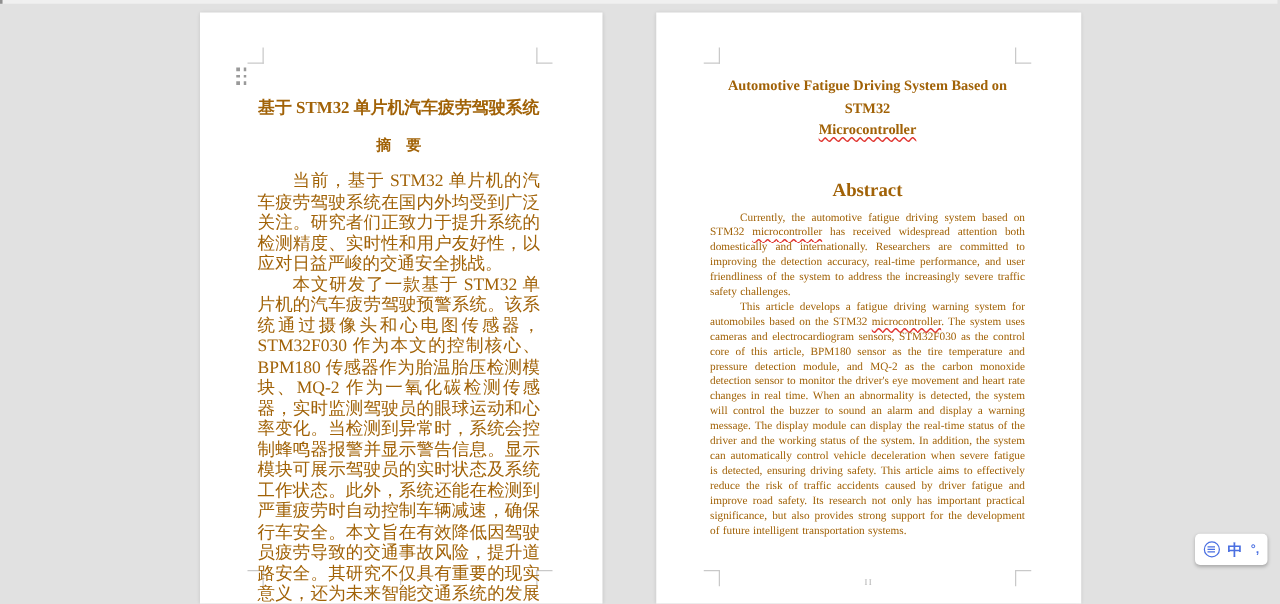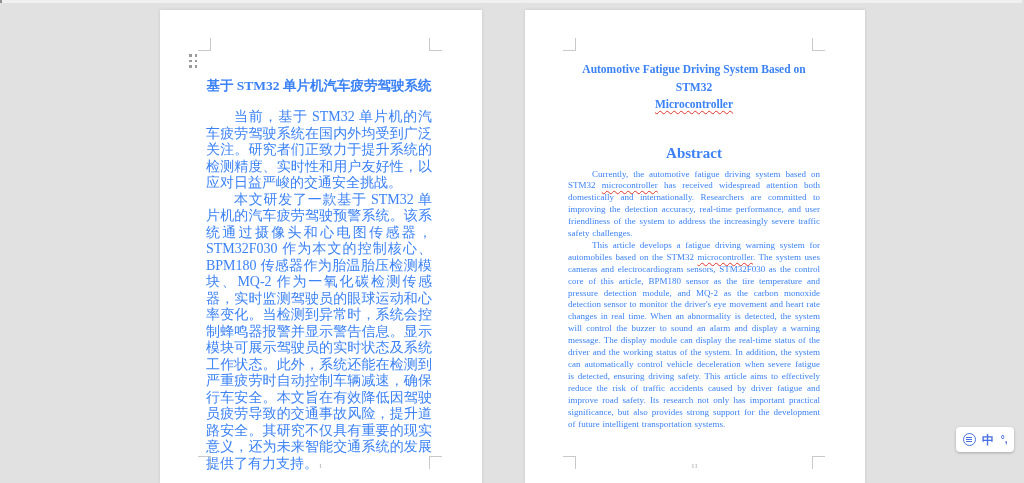--- a/index.html
+++ b/index.html
@@ -26,21 +26,21 @@
   .crop.br { right:40px; top:446px;border-left:1px solid #c9c9c9;  border-top:1px solid #c9c9c9; }
 
   
   .drag-handle {
     position:absolute; left:29px; top:44px;
     display:grid; grid-template-columns:2.5px 2.5px; grid-auto-rows:2.5px;
     column-gap:3px; row-gap:3px; cursor:move;
   }
   .drag-handle i { background:#9a9a9a; }
 
-  .page-inner { position:absolute; left:46px; right:50px; top:40px; color:#3b82f6; }
+  .page-inner { position:absolute; left:46px; right:50px; top:40px; color:#a16207; }
   #page-2 .page-inner { left:43px; right:45px; }
 
   
   .zh-title { margin:26px 0 0 0; text-align:center; font-weight:bold; font-size:13.5px; line-height:20px; }
   .zh-abstract { margin:11px 0 0 0; text-align:center; font-weight:bold; font-size:12px; line-height:18px; }
   .zh-body p { margin:0; font-size:14px; line-height:16.5px; text-align:justify; text-indent:2em; }
   .zh-body p:first-child { margin-top:13px; }
   .zh-keywords { margin:16px 0 0 0; font-size:11px; line-height:16.5px; }
   .zh-keywords .kw-label { font-weight:bold; }
 
@@ -98,20 +98,21 @@
     <i></i>
       <i></i>
       <i></i>
       <i></i>
       <i></i>
       <i></i>
   </span>
 
   <div class="page-inner">
     <h1 class="zh-title">基于 STM32 单片机汽车疲劳驾驶系统</h1>
+    <h2 class="zh-abstract">摘　要</h2>
     <div class="zh-body">
       <p>当前，基于 STM32 单片机的汽车疲劳驾驶系统在国内外均受到广泛关注。研究者们正致力于提升系统的检测精度、实时性和用户友好性，以应对日益严峻的交通安全挑战。</p>
       <p>本文研发了一款基于 STM32 单片机的汽车疲劳驾驶预警系统。该系统通过摄像头和心电图传感器，STM32F030 作为本文的控制核心、BPM180 传感器作为胎温胎压检测模块、MQ-2 作为一氧化碳检测传感器，实时监测驾驶员的眼球运动和心率变化。当检测到异常时，系统会控制蜂鸣器报警并显示警告信息。显示模块可展示驾驶员的实时状态及系统工作状态。此外，系统还能在检测到严重疲劳时自动控制车辆减速，确保行车安全。本文旨在有效降低因驾驶员疲劳导致的交通事故风险，提升道路安全。其研究不仅具有重要的现实意义，还为未来智能交通系统的发展提供了有力支持。</p>
     </div>
     <p class="zh-keywords">
       <span class="kw-label">关键词：</span><span>疲劳驾驶；预警系统；BPM180；MQ-2</span>
     </p>
   </div>
 
   <div class="page-number">I</div>

